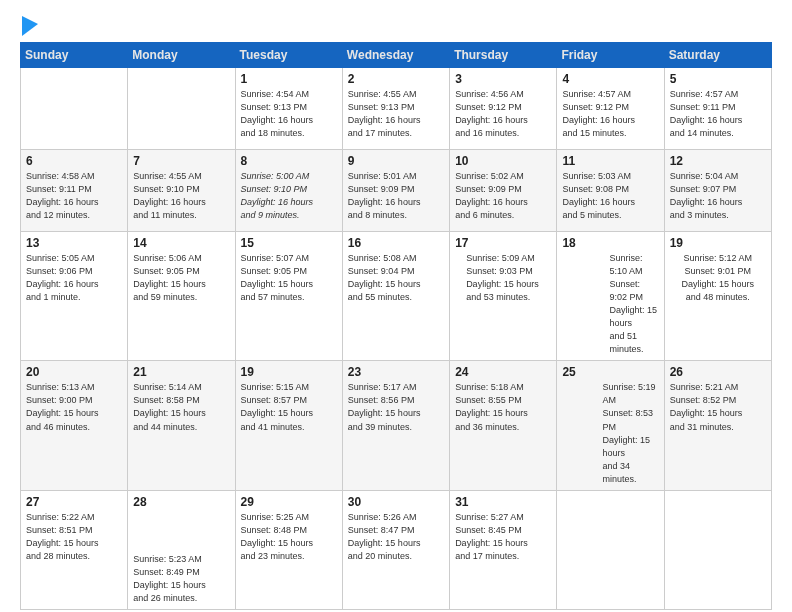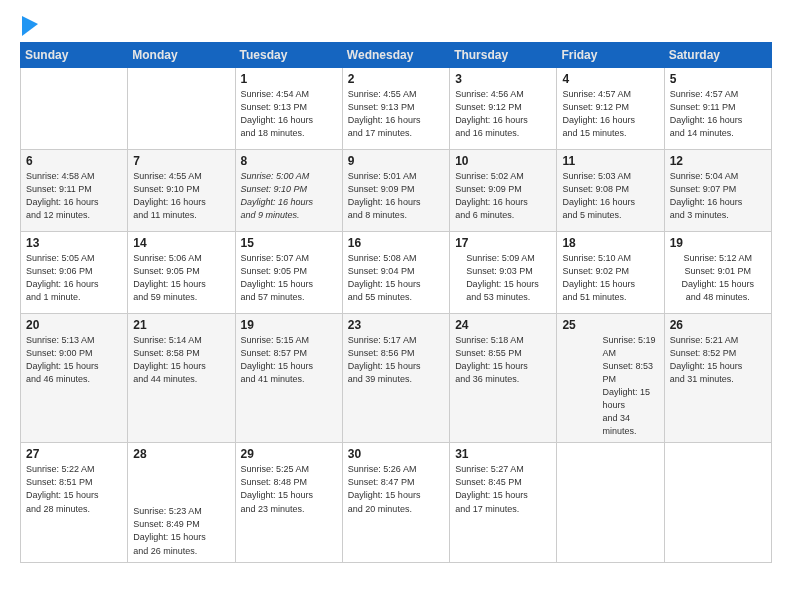--- a/index.html
+++ b/index.html
@@ -243,21 +243,21 @@
           </td>
           <td>
             <span class="day-num">17</span>
             <div class="day-info" style="white-space: pre-line; margin-left: 11px;">Sunrise: 5:09 AM
 Sunset: 9:03 PM
 Daylight: 15 hours
 and 53 minutes.</div>
           </td>
           <td>
             <span class="day-num">18</span>
-            <div class="day-info" style="white-space: pre-line;">Sunrise: 5:10 AM
+            <div class="day-info" style="white-space: pre-line; margin-left: 47px;">Sunrise: 5:10 AM
 Sunset: 9:02 PM
 Daylight: 15 hours
 and 51 minutes.</div>
           </td>
           <td>
             <span class="day-num">19</span>
             <div class="day-info" style="white-space: pre-line; text-align: center;">Sunrise: 5:12 AM
 Sunset: 9:01 PM
 Daylight: 15 hours
 and 48 minutes.</div>

